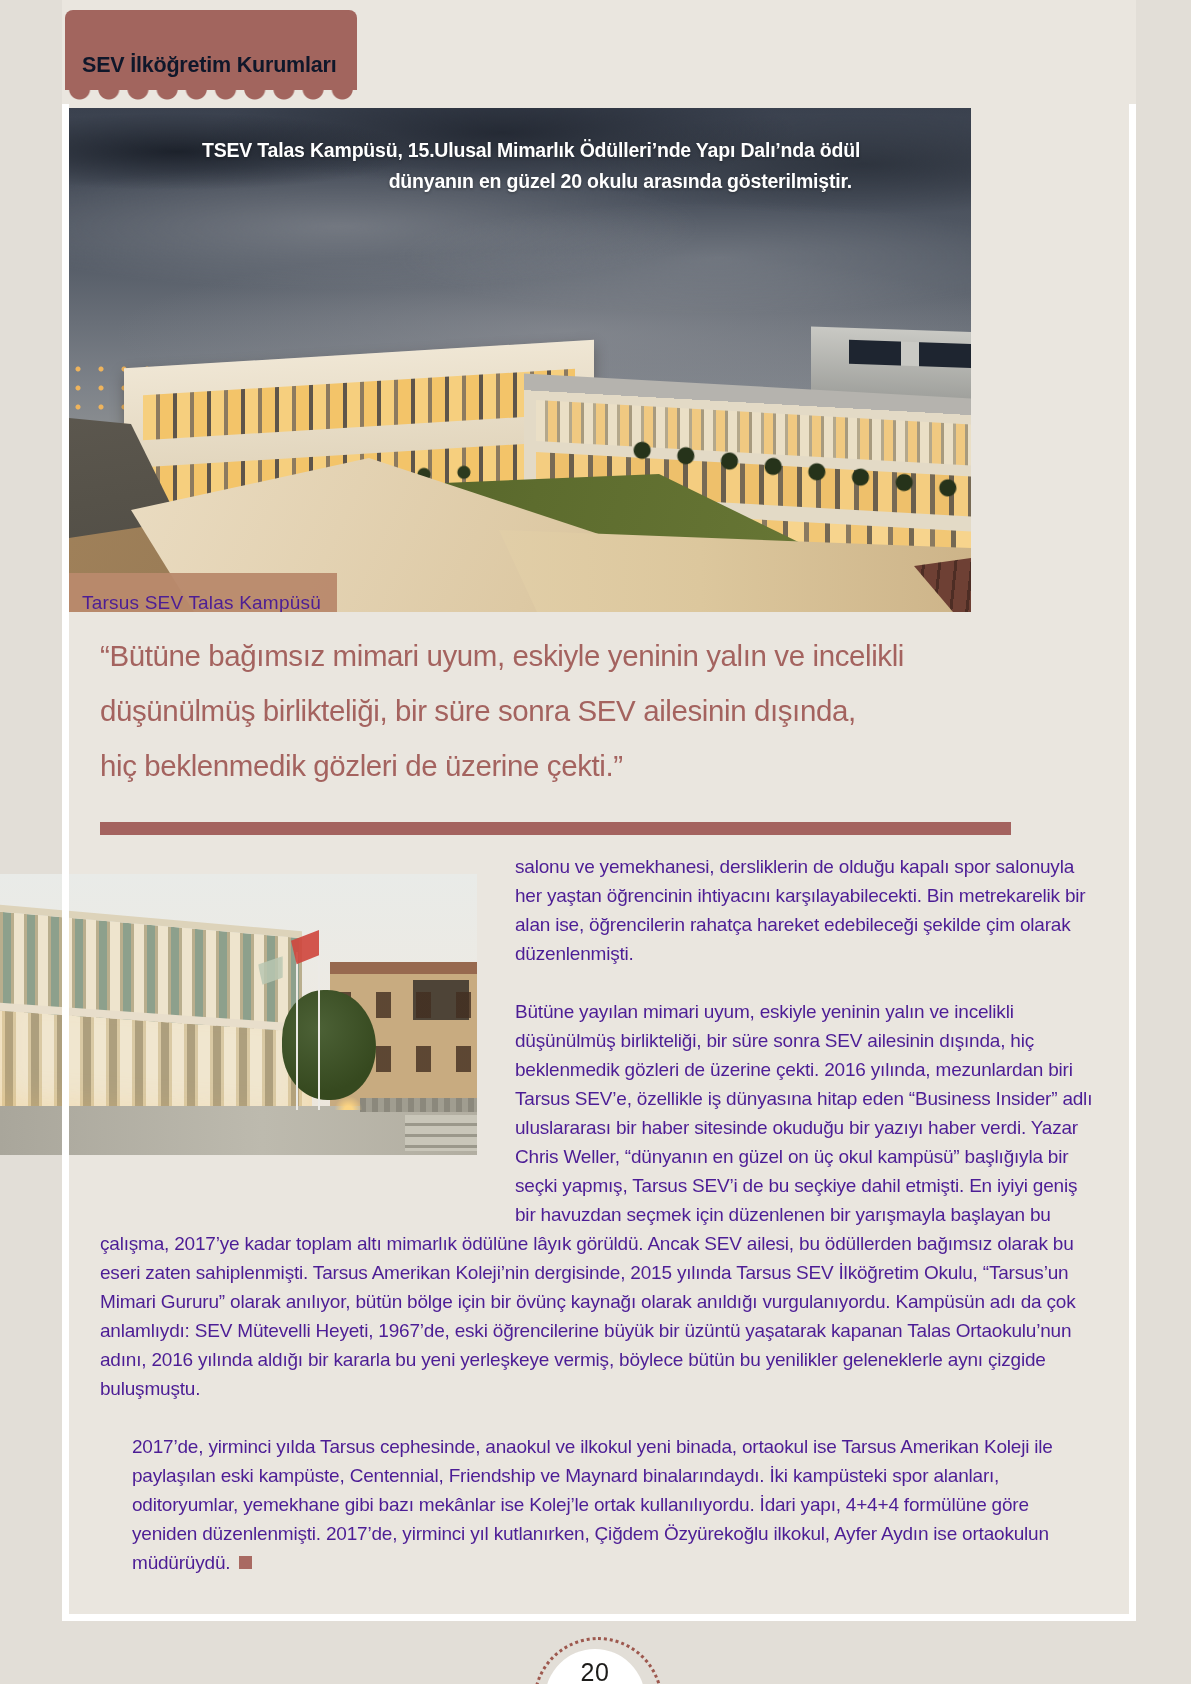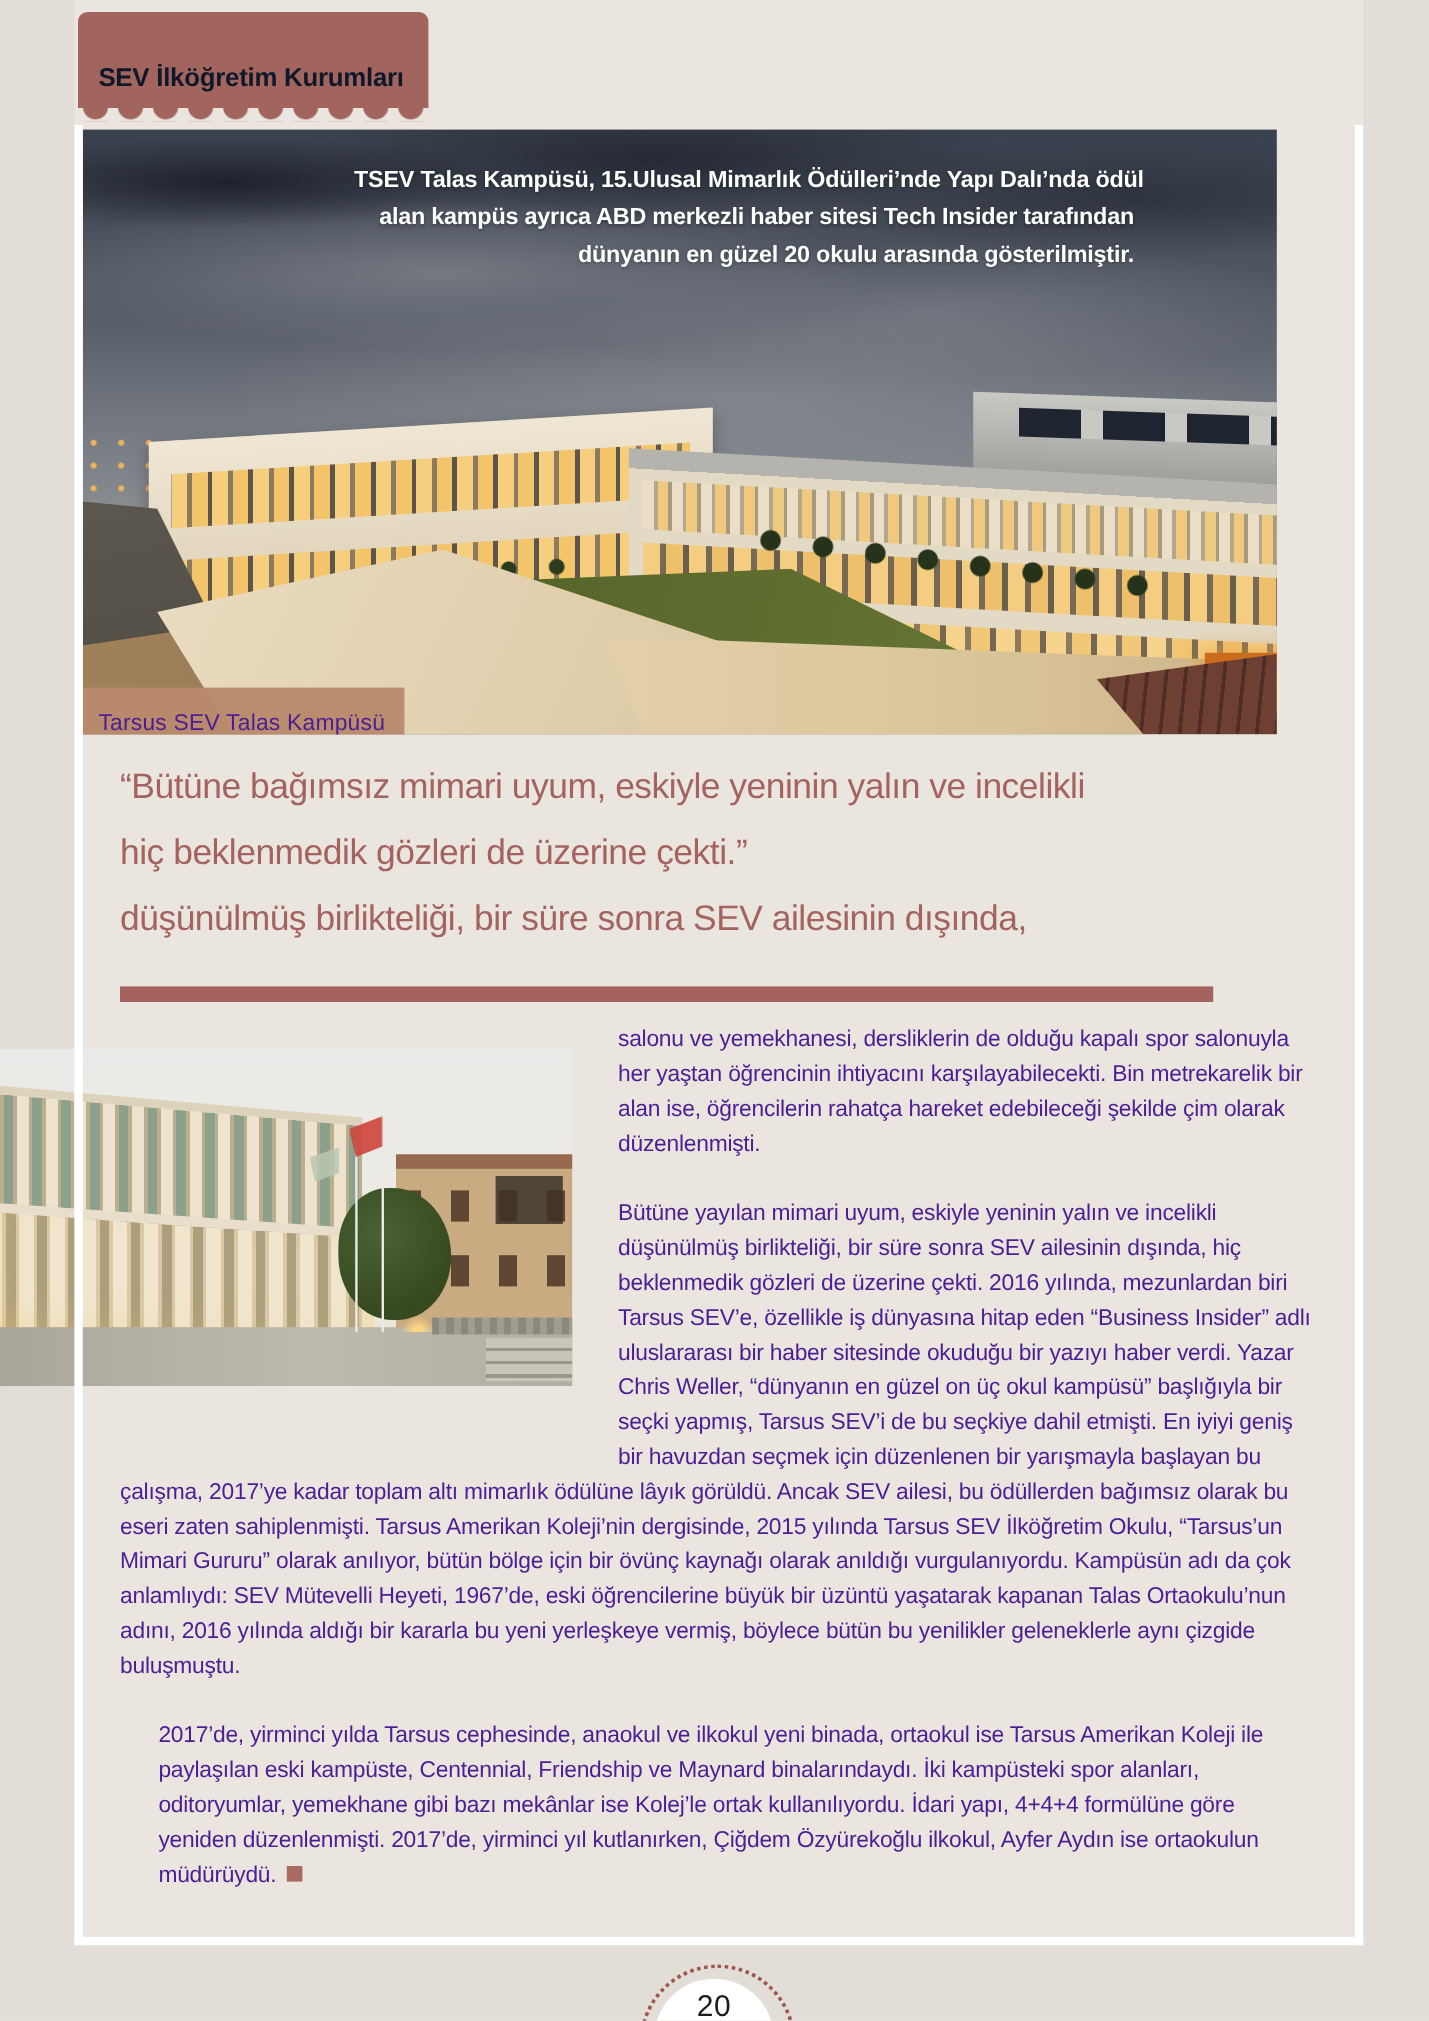--- a/index.html
+++ b/index.html
@@ -16,21 +16,21 @@
   
   .tab{position:absolute;left:65px;top:10px;width:292px;height:80px;
     background:#a2655e;border-radius:8px 8px 0 0;z-index:2;}
   .tab::after{content:"";position:absolute;left:0;right:0;bottom:-11px;height:12px;
     background:radial-gradient(circle 11px at 50% 0px,#a2655e 10px,rgba(0,0,0,0) 11px);
     background-size:29.2px 12px;background-repeat:repeat-x;}
   .tab-label{position:absolute;left:17px;bottom:12px;color:#0f172a;font-size:21.5px;
     font-weight:bold;letter-spacing:-0.2px;white-space:nowrap;}
 
   
-  .hero{position:absolute;left:69px;top:108px;width:995px;height:504px;overflow:hidden;
+  .hero{position:absolute;left:69px;top:108px;width:902px;height:504px;overflow:hidden;
     background:linear-gradient(180deg,#3a414e 0%,#555c67 30%,#7d8289 55%,#9b9c99 75%,#aaa49a 100%);z-index:1;}
   .h-sky{position:absolute;inset:0;height:62%;
     background-image:
       radial-gradient(ellipse 340px 55px at 12% 14%,rgba(22,27,36,.85),rgba(0,0,0,0) 70%),
       radial-gradient(ellipse 420px 75px at 48% 8%,rgba(30,35,45,.8),rgba(0,0,0,0) 70%),
       radial-gradient(ellipse 420px 70px at 88% 18%,rgba(42,48,58,.85),rgba(0,0,0,0) 72%),
       radial-gradient(ellipse 520px 90px at 30% 38%,rgba(208,208,210,.28),rgba(0,0,0,0) 70%),
       radial-gradient(ellipse 460px 80px at 72% 48%,rgba(190,192,196,.25),rgba(0,0,0,0) 70%),
       radial-gradient(ellipse 600px 110px at 55% 72%,rgba(150,152,158,.5),rgba(0,0,0,0) 75%);}
   .h-city{position:absolute;left:0;top:252px;width:118px;height:125px;
@@ -189,30 +189,29 @@
     <div class="h-treeline"></div>
     <div class="h-treeline2"></div>
     <div class="h-road"></div>
     <div class="h-fg-dark"></div>
     <div class="h-fg-wall"></div>
     <div class="h-walkway"></div>
     <div class="h-orange"></div>
     <div class="h-brick"></div>
     <div class="hero-caption">
       <div>TSEV Talas Kampüsü, 15.Ulusal Mimarlık Ödülleri’nde Yapı Dalı’nda ödül</div>
-      <div>alan kampüs ayrıca ABD merkezli haber sitesi Tech Insider tarafından</div>
       <div>dünyanın en güzel 20 okulu arasında gösterilmiştir.</div>
     </div>
     <div class="photo-label">Tarsus SEV Talas Kampüsü</div>
   </div>
 
   <div class="quote">
     <div>“Bütüne bağımsız mimari uyum, eskiyle yeninin yalın ve incelikli</div>
+    <div>düşünülmüş birlikteliği, bir süre sonra SEV ailesinin dışında,</div>
     <div>hiç beklenmedik gözleri de üzerine çekti.”</div>
-    <div>düşünülmüş birlikteliği, bir süre sonra SEV ailesinin dışında,</div>
   </div>
   <div class="divider"></div>
 
   <div class="article">
     <div class="side-photo">
       <div class="s-upper"></div>
       <div class="s-lower"></div>
       <div class="s-old">
         <div class="loggia"></div>
         <div class="row row1"></div>

